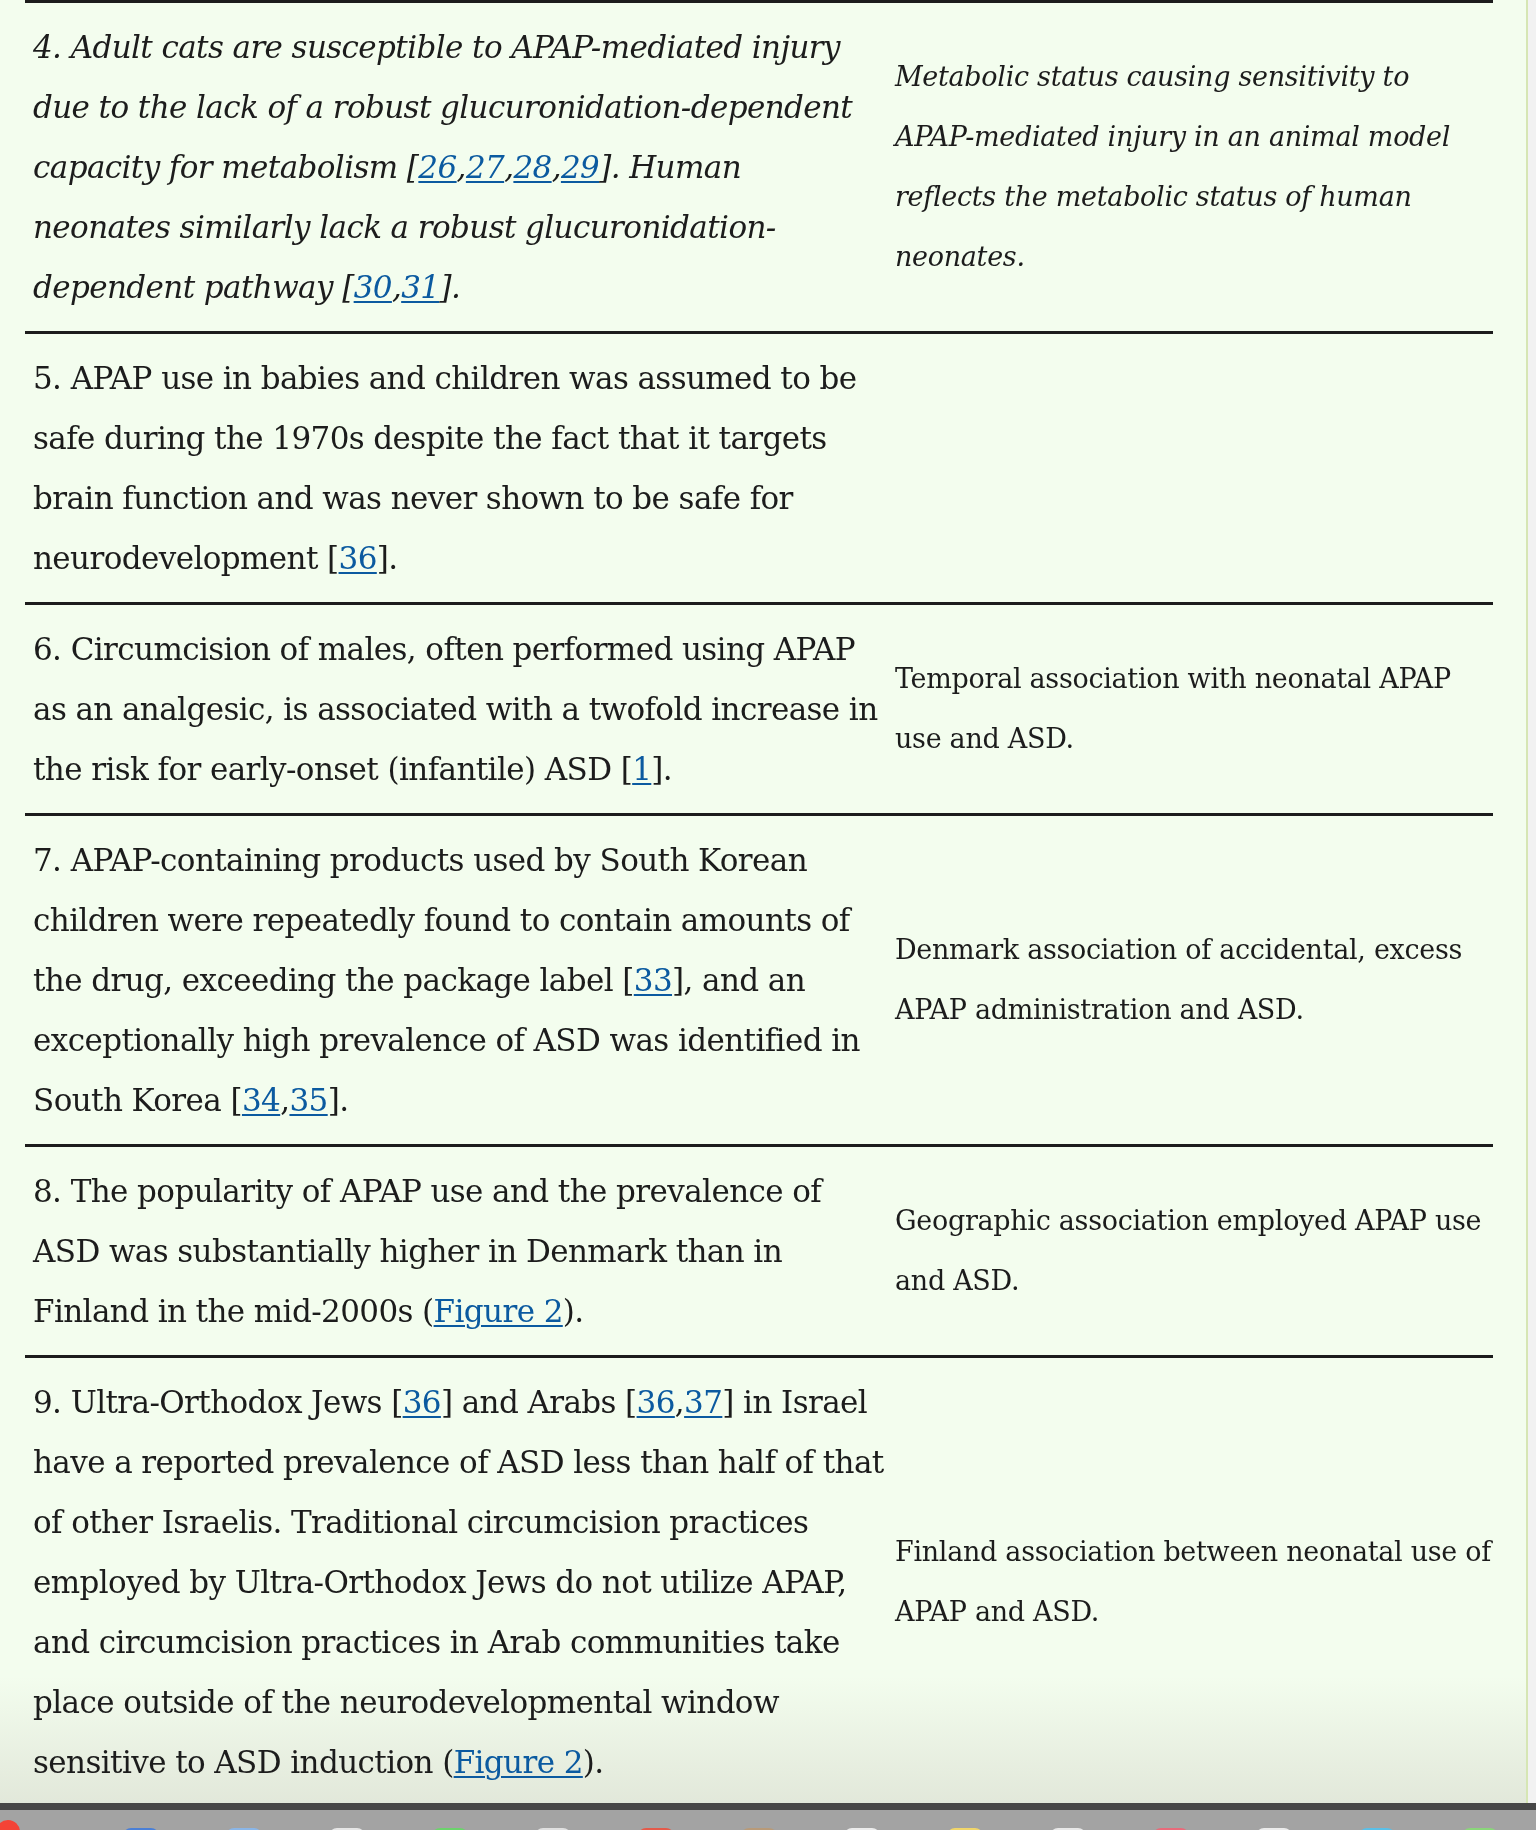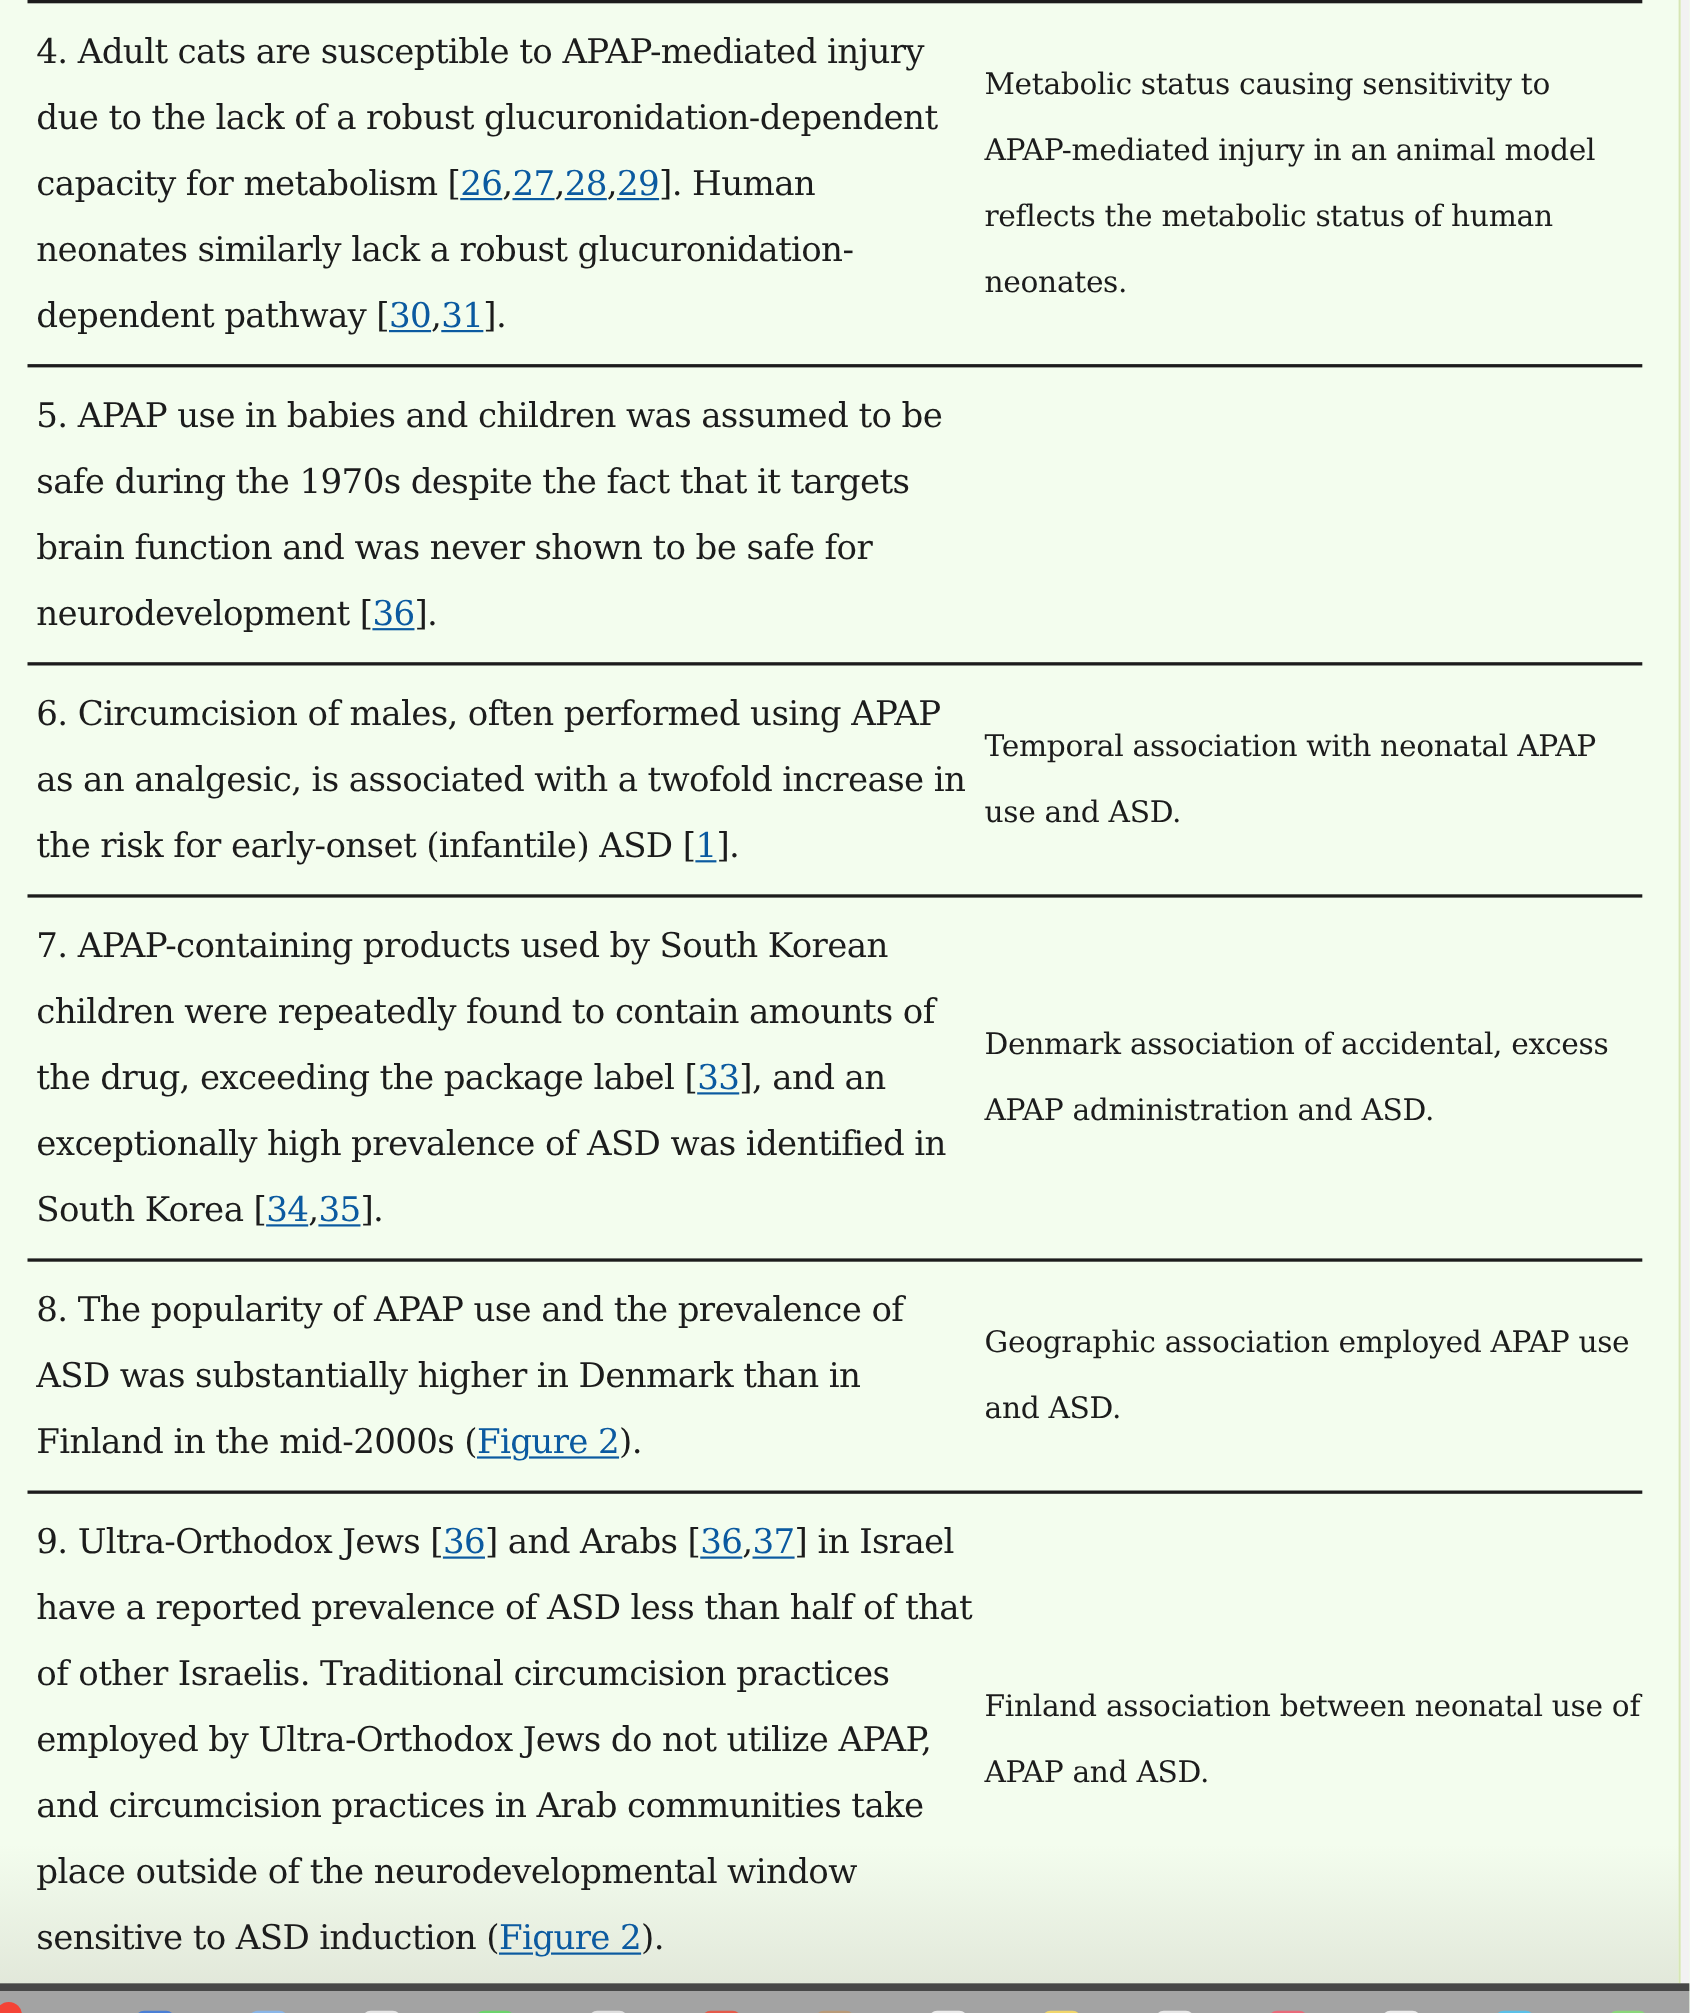--- a/index.html
+++ b/index.html
@@ -44,21 +44,21 @@
       left: 25px;
       top: 0;
       width: 1468px;
       border-collapse: collapse;
     }
     .row {
       display: flex;
       border-top: 3px solid #1c1c1c;
       align-items: center;
     }
-    .row.first { border-top: 3px solid #1c1c1c; }
+    .row.first { border-top: 3px solid #1c1c1c; font-style: italic; }
     .cell-left {
       width: 868px;
       padding: 14px 8px 14px 8px;
       box-sizing: border-box;
       font-size: 31px;
       line-height: 60px;
       letter-spacing: -0.6px;
     }
     .cell-right {
       width: 600px;

